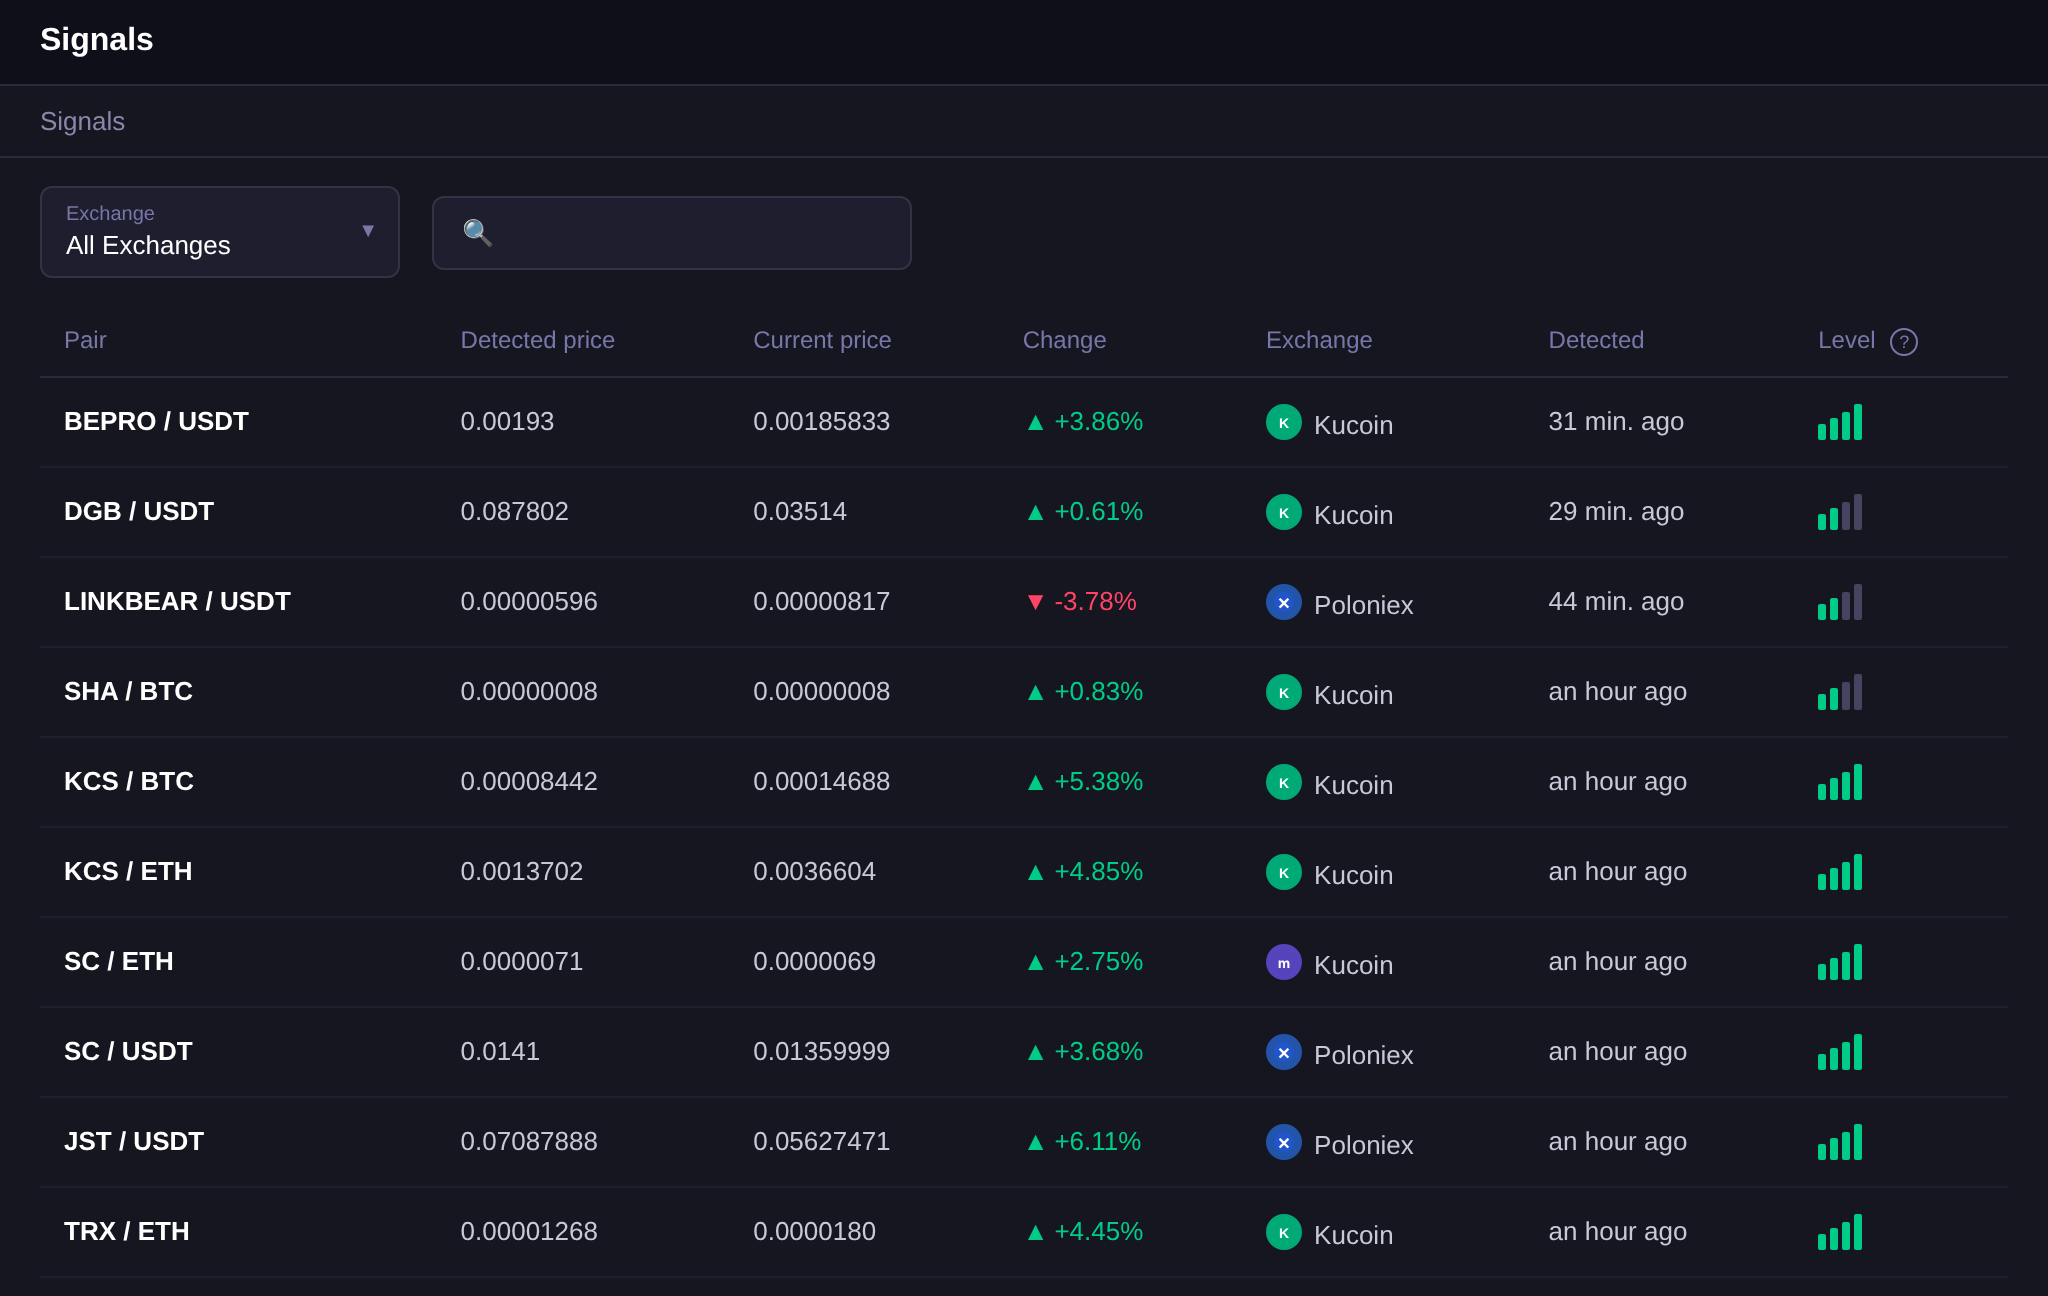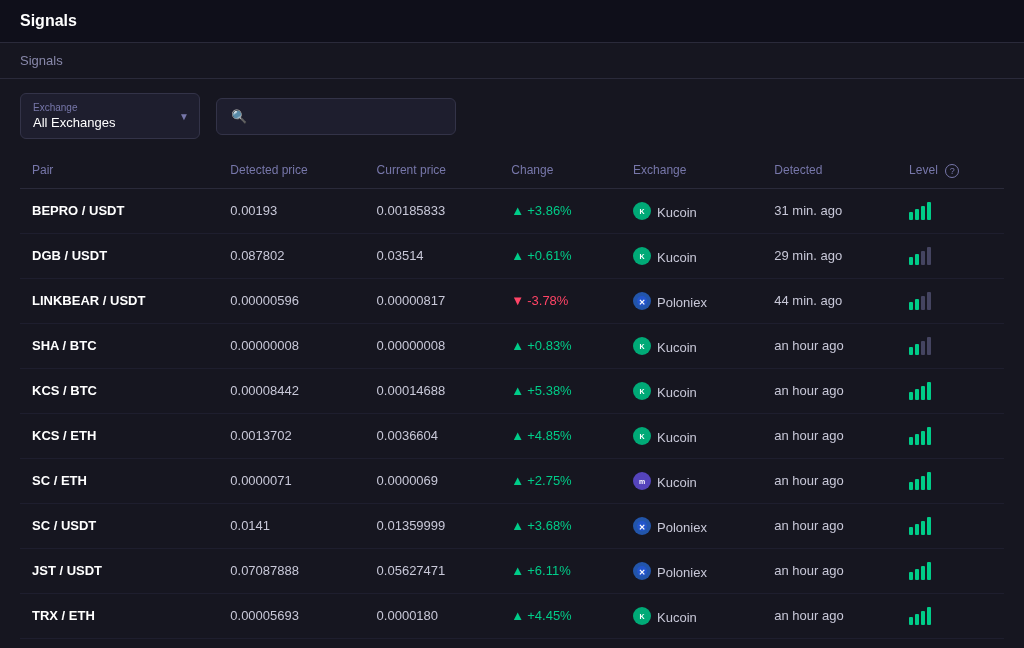--- a/index.html
+++ b/index.html
@@ -512,21 +512,21 @@
             <div class="level-bars">
               <div class="bar bar-green" style="height: 8px;"></div>
               <div class="bar bar-green" style="height: 11px;"></div>
               <div class="bar bar-green" style="height: 14px;"></div>
               <div class="bar bar-green" style="height: 18px;"></div>
             </div>
           </td>
         </tr>
         <tr>
           <td class="pair-cell">TRX / ETH</td>
-          <td>0.00005693</td>
+          <td>0.00001268</td>
           <td>0.0000180</td>
           <td>
             <span class="change-up">
               <span>▲</span> 
               <span>+4.45%</span>
             </span>
           </td>
           <td>
             <div class="exchange-cell">
               <span class="exchange-icon exchange-icon-kucoin">

